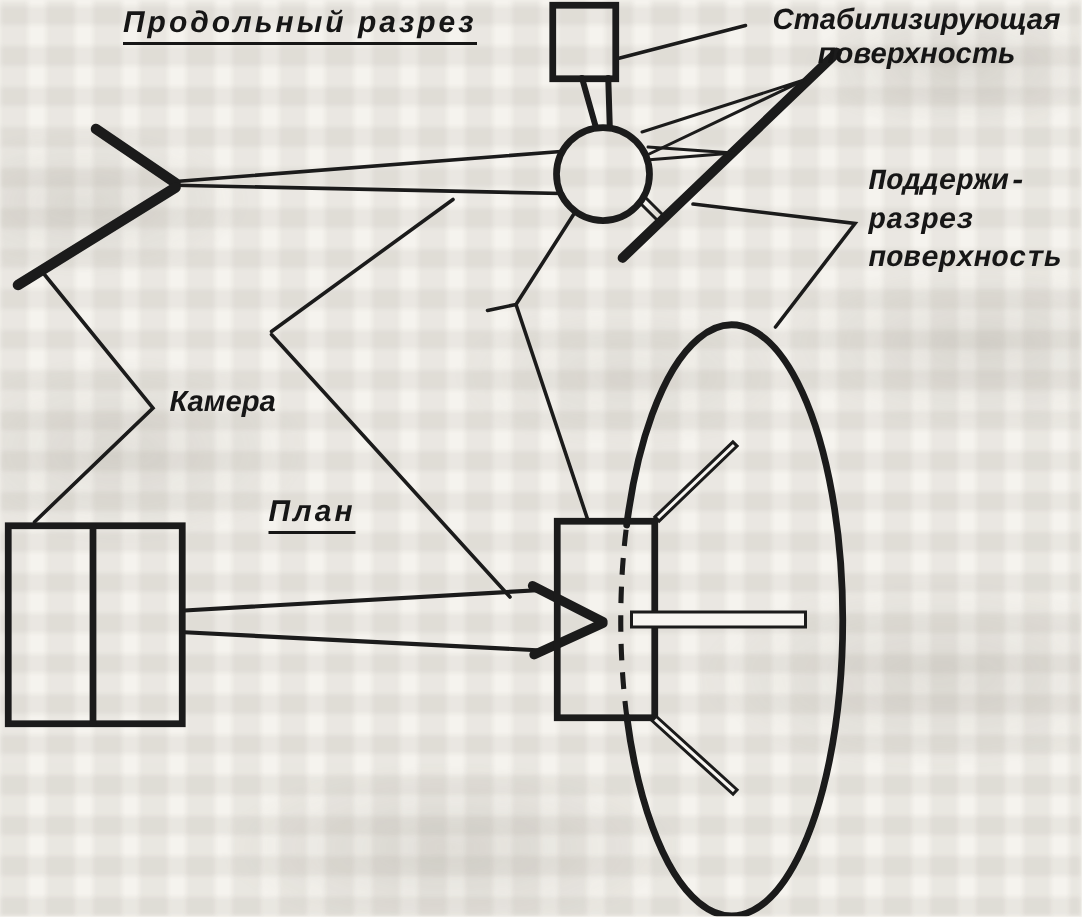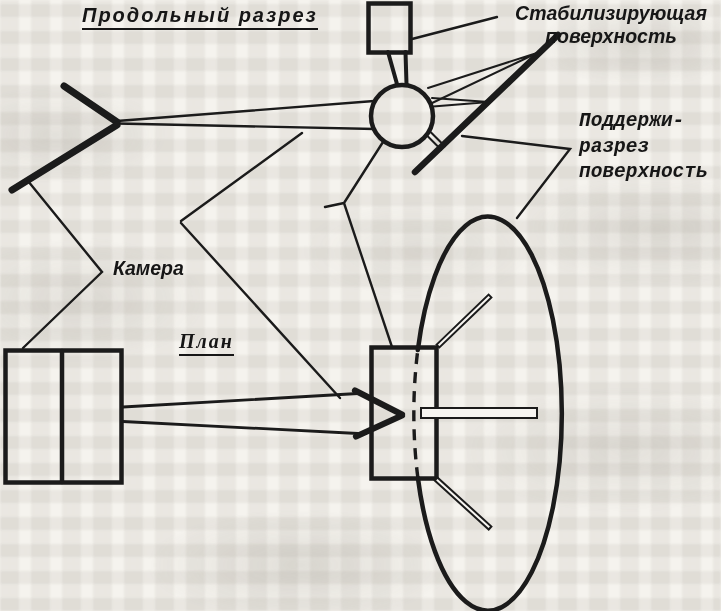--- a/index.html
+++ b/index.html
@@ -35,21 +35,21 @@
   .title-underline{
     border-bottom:2.6px solid #161616;padding-bottom:1px;
     letter-spacing:2px;font-size:20px;
   }
   #lbl-stab{left:503px;top:2px;width:216px;text-align:center;line-height:23px;}
   #lbl-supp{left:579px;top:109px;line-height:25.5px;font-family:Liberation Mono, monospace;}
   #lbl-tailboom{left:99px;top:191px;line-height:27px;}
   #lbl-tail{left:113px;top:256px;}
   #lbl-pilot{left:229px;top:188px;line-height:24px;}
   #fig-title{left:82px;top:3px;}
-  #plan-title{left:179px;top:329px;font-family:Liberation Serif, serif;}
+  #plan-title{left:179px;top:329px;}
 </style>
 </head>
 <body>
 
 <div class="page">
 
   <svg class="fig" width="721" height="611" viewBox="0 0 721 611">
     <g stroke="#1b1b1b" fill="none" stroke-linecap="round">
 
       <g>

